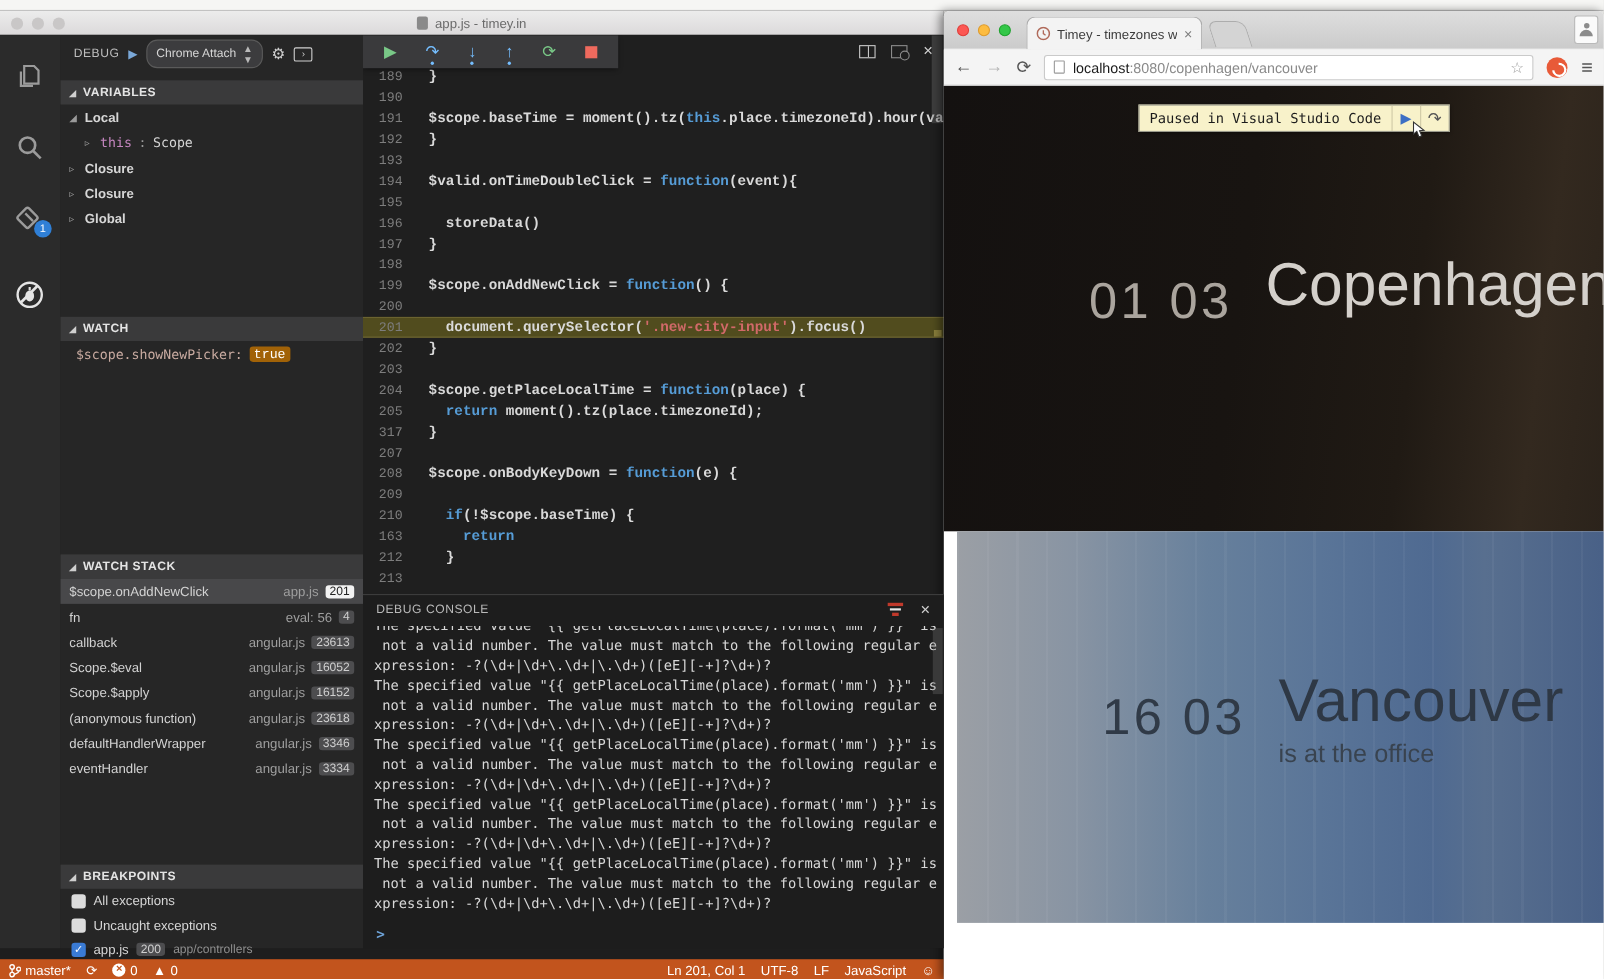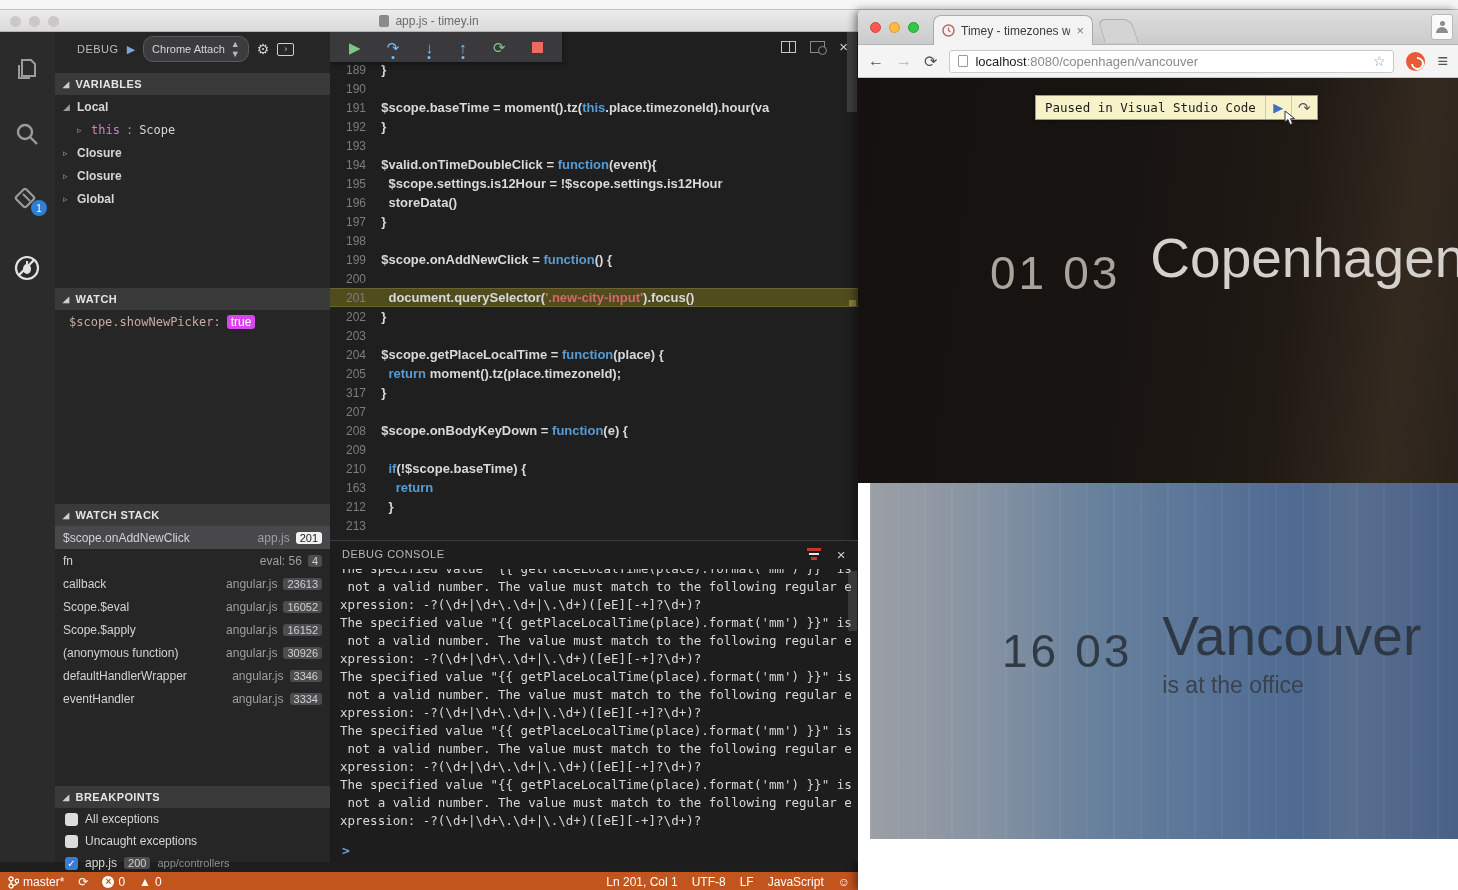--- a/index.html
+++ b/index.html
@@ -26,21 +26,21 @@
   
   #activity { width:55px; height:100%; background:#2b2b2b; position:relative; flex:none; }
   .act-ic { position:absolute; left:13px; width:28px; height:28px; color:#9b9b9b; }
   .act-ic svg { width:28px; height:28px; }
   .badge-blue { position:absolute; right:-6px; bottom:-4px; width:16px; height:16px; border-radius:50%;
     background:#2f7fd6; color:#fff; font-size:10px; display:flex; align-items:center; justify-content:center; }
 
   
   #sidebar { width:275px; height:100%; background:#262626; position:relative; flex:none;
     color:#cccccc; font-size:12px; }
-  #debug-header { position:absolute; left:14px; top:0; width:275px; height:34px; display:flex; align-items:center; padding:0 8px; gap:8px; }
+  #debug-header { position:absolute; left:4px; top:0; width:275px; height:34px; display:flex; align-items:center; padding:0 8px; gap:8px; }
   #debug-title { color:#bdbdbd; font-size:11px; letter-spacing:.5px; }
   #debug-start { color:#7aa8d8; font-size:11px; }
   #launch-pill { background:#3c3c3e; border:1px solid #5a5a5a; border-radius:10px; color:#d6d6d6;
     font-size:11px; padding:2px 8px; display:flex; gap:6px; align-items:center; }
   .updown { font-size:9px; color:#b9b9b9; }
   #gear { color:#cfcfcf; font-size:14px; }
   #console-toggle { width:17px; height:13px; border:1px solid #cfcfcf; border-radius:2px; color:#cfcfcf;
     font-size:9px; display:flex; align-items:center; justify-content:center; }
 
   .sect-hdr { position:absolute; left:0; width:275px; height:22px; background:#3a3a3b;
@@ -48,38 +48,38 @@
     font-size:11px; font-weight:bold; letter-spacing:.4px; }
   .twistie { font-size:8px; color:#cfcfcf; }
   .rows { position:absolute; left:0; width:275px; }
   .tree-row { height:23px; display:flex; align-items:center; gap:6px; padding:0 8px; color:#d6d6d6; }
   .tree-row .arrow { color:#9a9a9a; font-size:9px; width:8px; }
   .tree-row.ind { padding-left:22px; }
   .bold { font-weight:bold; }
   .purple { color:#c586c0; font-family:"DejaVu Sans Mono", monospace; font-size:12px; }
   .mono { font-family:"DejaVu Sans Mono", monospace; font-size:12px; }
   .watch-name { color:#c9aba1; font-family:"DejaVu Sans Mono", monospace; font-size:12px; }
-  .val-chip { background:#d946ef; color:#fff; border-radius:3px; padding:0 4px; font-family:Liberation Sans, sans-serif; font-size:12px; }
+  .val-chip { background:#a16207; color:#fff; border-radius:3px; padding:0 4px; font-family:Liberation Mono, monospace; font-size:12px; }
 
   .stack-row { height:23px; display:flex; align-items:center; padding:0 8px; gap:6px; color:#d2d2d2; }
   .stack-row.sel { background:#48484a; }
   .stack-fn { flex:1; white-space:nowrap; overflow:hidden; }
   .stack-file { color:#9f9f9f; }
   .pill { background:#4d4d4f; color:#cfcfcf; border-radius:3px; padding:0 4px; font-size:11px; }
   .pill.white { background:#f2f2f2; color:#222; }
 
   .bp-row { height:22px; display:flex; align-items:center; gap:7px; padding:0 10px; color:#d6d6d6; }
   .cb { width:13px; height:13px; border-radius:3px; background:#dcdcdc; flex:none; }
   .cb.on { background:#3a7bd5; color:#fff; font-size:10px; display:flex; align-items:center; justify-content:center; }
   .bp-detail { color:#8f8f8f; font-size:11px; }
 
   
   #editor { flex:1; position:relative; background:#1f1f1f; overflow:hidden; }
   #code-lines { position:absolute; left:0; top:28px; width:100%; }
-  .cl { height:19px; display:flex; align-items:center; font-family:Liberation Sans, sans-serif;
+  .cl { height:19px; display:flex; align-items:center; font-family:Liberation Mono, monospace;
     font-size:13px; font-weight:600; white-space:pre; position:relative; }
   .cl .gut { width:44px; flex:none; text-align:right; padding-right:8px; color:#7d7d7d;
     font-weight:400; font-size:12px; position:relative; }
   .cl .src { flex:1; overflow:hidden; color:#d9d9d9; }
   .cl.cur { background:#514c1e; box-shadow:inset 0 -1px 0 #6b6330, inset 0 1px 0 #6b6330; }
   .tok-k { color:#569cd6; } .tok-s { color:#d16969; } .tok-p { color:#d9d9d9; }
   #dbg-toolbar { position:absolute; left:0; top:0; width:232px; height:30px; background:#3a3a3c;
     box-shadow:0 2px 5px rgba(0,0,0,.45); display:flex; align-items:center; justify-content:space-around; padding:0 6px; z-index:5; }
   .dbg-btn { font-size:15px; line-height:1; position:relative; }
   .dbg-btn .dot { position:absolute; left:50%; bottom:-4px; transform:translateX(-50%);
@@ -308,21 +308,21 @@
               <span class="pill">16052</span>
             </div>
             <div class="stack-row">
               <span class="stack-fn">Scope.$apply</span>
               <span class="stack-file">angular.js</span>
               <span class="pill">16152</span>
             </div>
             <div class="stack-row">
               <span class="stack-fn">(anonymous function)</span>
               <span class="stack-file">angular.js</span>
-              <span class="pill">30926</span>
+              <span class="pill">23618</span>
             </div>
             <div class="stack-row">
               <span class="stack-fn">defaultHandlerWrapper</span>
               <span class="stack-file">angular.js</span>
               <span class="pill">3346</span>
             </div>
             <div class="stack-row">
               <span class="stack-fn">eventHandler</span>
               <span class="stack-file">angular.js</span>
               <span class="pill">3334</span>
@@ -365,21 +365,21 @@
           <span id="preview-icon"></span>
           <span class="x-btn">×</span>
         </div>
         <div id="code-lines">
             <div class="cl"><span class="gut">189</span><span class="src"><span class="tok-p">  }</span></span></div>
             <div class="cl"><span class="gut">190</span><span class="src"></span></div>
             <div class="cl"><span class="gut">191</span><span class="src"><span class="tok-p">  $scope.baseTime = moment().tz(</span><span class="tok-k">this</span><span class="tok-p">.place.timezoneId).hour(va</span></span></div>
             <div class="cl"><span class="gut">192</span><span class="src"><span class="tok-p">  }</span></span></div>
             <div class="cl"><span class="gut">193</span><span class="src"></span></div>
             <div class="cl"><span class="gut">194</span><span class="src"><span class="tok-p">  $valid.onTimeDoubleClick = </span><span class="tok-k">function</span><span class="tok-p">(event){</span></span></div>
-            <div class="cl"><span class="gut">195</span><span class="src"><span class="tok-p">    $scope.settings.is12Hour = !$scope.settings.is12Hour</span></span></div>
+            <div class="cl"><span class="gut">195</span></div>
             <div class="cl"><span class="gut">196</span><span class="src"><span class="tok-p">    storeData()</span></span></div>
             <div class="cl"><span class="gut">197</span><span class="src"><span class="tok-p">  }</span></span></div>
             <div class="cl"><span class="gut">198</span><span class="src"></span></div>
             <div class="cl"><span class="gut">199</span><span class="src"><span class="tok-p">  $scope.onAddNewClick = </span><span class="tok-k">function</span><span class="tok-p">() {</span></span></div>
             <div class="cl"><span class="gut">200</span></div>
             <div class="cl cur"><span class="gut">201</span><span class="src"><span class="tok-p">    document.querySelector(</span><span class="tok-s">'.new-city-input'</span><span class="tok-p">).focus()</span></span></div>
             <div class="cl"><span class="gut">202</span><span class="src"><span class="tok-p">  }</span></span></div>
             <div class="cl"><span class="gut">203</span><span class="src"></span></div>
             <div class="cl"><span class="gut">204</span><span class="src"><span class="tok-p">  $scope.getPlaceLocalTime = </span><span class="tok-k">function</span><span class="tok-p">(place) {</span></span></div>
             <div class="cl"><span class="gut">205</span><span class="src"><span class="tok-p">    </span><span class="tok-k">return</span><span class="tok-p"> moment().tz(place.timezoneId);</span></span></div>

